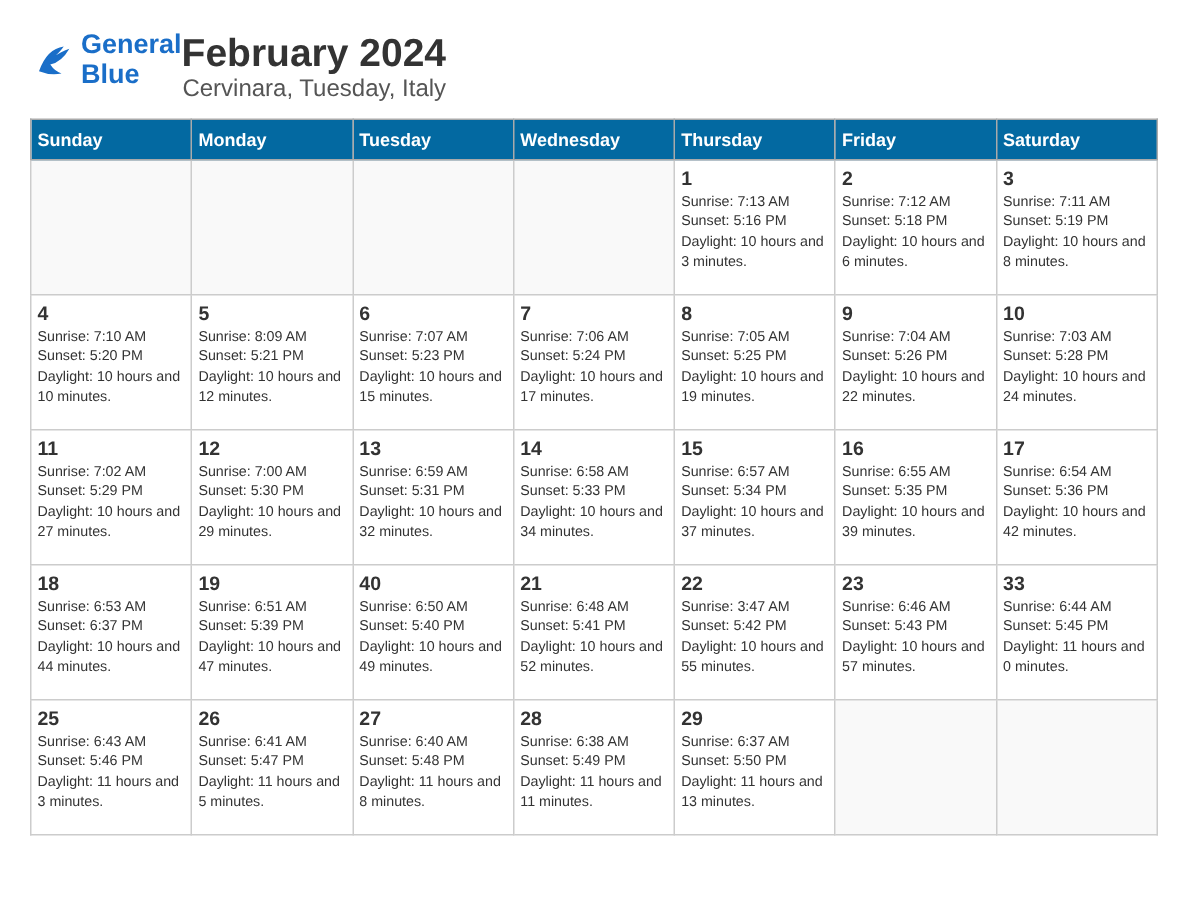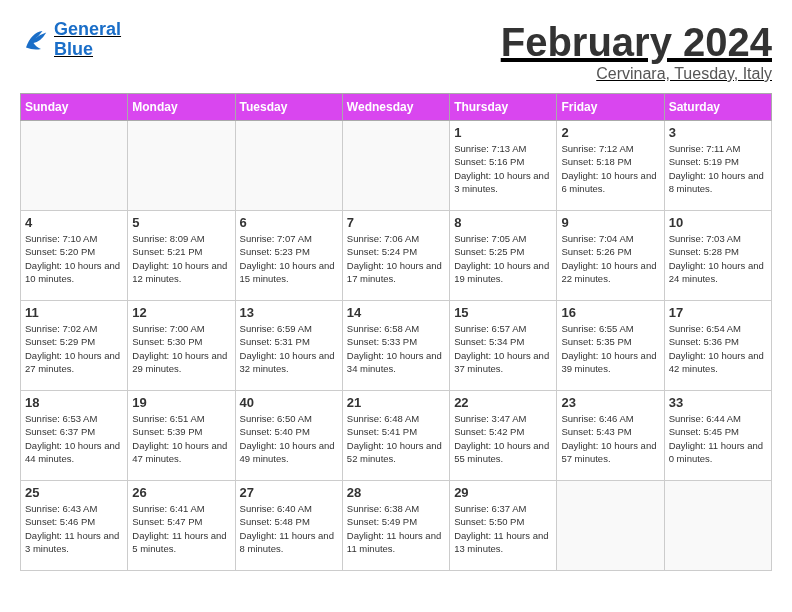--- a/index.html
+++ b/index.html
@@ -5,24 +5,22 @@
     * { box-sizing: border-box; margin: 0; padding: 0; }
     body {
       font-family: Arial, sans-serif;
       background: #fff;
       width: 792px;
       min-height: 612px;
       padding: 20px;
     }
     .header {
       display: flex;
-      justify-content: space-between;
       align-items: flex-start;
       margin-bottom: 10px;
-      text-decoration: underline;
     }
     .logo {
       display: flex;
       align-items: center;
       gap: 4px;
     }
     .logo-text {
       font-size: 18px;
       font-weight: bold;
       color: #333;
@@ -32,35 +30,35 @@
       color: #1a6ec8;
     }
     .logo-bird {
       width: 30px;
       height: 30px;
     }
     .title-section {
       text-align: right;
     }
     .month-title {
-      font-size: 40px;
+      font-size: 26px;
       font-weight: bold;
       color: #333;
     }
     .location {
       font-size: 16px;
       color: #555;
     }
     table {
       width: 100%;
       border-collapse: collapse;
       table-layout: fixed;
     }
     th {
-      background-color: #d946ef;
+      background-color: #0369a1;
       color: #fff;
       font-size: 12px;
       font-weight: bold;
       padding: 6px 4px;
       text-align: left;
       border: 1px solid #aaa;
     }
     td {
       border: 1px solid #ccc;
       vertical-align: top;

